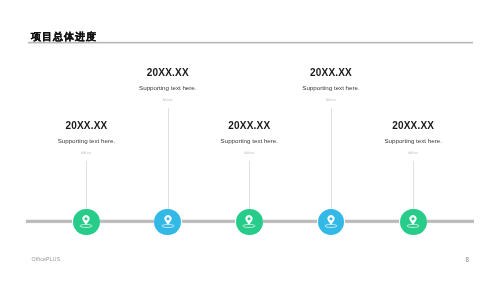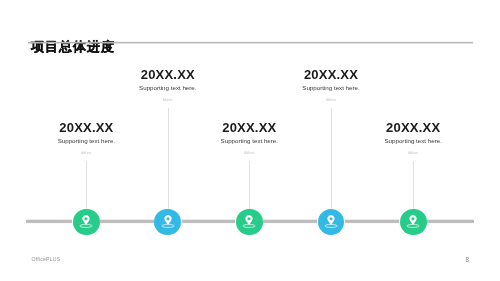--- a/index.html
+++ b/index.html
@@ -1,26 +1,26 @@
 <!DOCTYPE html>
 <html><head>
 <meta charset="utf-8">
 <style>
   html,body{margin:0;padding:0;}
   body{width:500px;height:281px;background:#ffffff;overflow:hidden;
        font-family:"Liberation Sans",sans-serif;}
   .slide{will-change:opacity;position:relative;width:500px;height:281px;}
-  .title{position:absolute;left:31px;top:40px;font-size:13px;line-height:14.2px;font-weight:bold;color:#111;letter-spacing:1.0px;-webkit-text-stroke:0.32px #111;-webkit-font-smoothing:antialiased;}
+  .title{position:absolute;left:31px;top:30px;font-size:10px;line-height:14.2px;font-weight:bold;color:#111;letter-spacing:1.0px;-webkit-text-stroke:0.32px #111;-webkit-font-smoothing:antialiased;}
   .title-rule{position:absolute;left:28px;top:41px;width:445px;height:3px;background:linear-gradient(180deg,rgba(198,198,198,0) 0%,rgba(198,198,198,0.25) 20%,rgba(180,180,180,1) 45%,rgba(190,190,190,0.85) 72%,rgba(198,198,198,0) 100%);}
   .track{position:absolute;left:26px;top:219px;width:448px;height:5px;background:linear-gradient(180deg,rgba(188,188,188,0) 0%,rgba(188,188,188,0.22) 9%,rgba(188,188,188,0.96) 21%,rgba(186,186,186,1) 38%,rgba(186,186,186,1) 62%,rgba(188,188,188,0.82) 76%,rgba(188,188,188,0.10) 90%,rgba(188,188,188,0) 100%);}
   .node{position:absolute;}
   .circle{position:absolute;width:26.8px;height:26.8px;border-radius:50%;}
   .halo{position:absolute;width:28.2px;height:28.2px;border-radius:50%;background:#ffffff;}
   .connector{position:absolute;width:1px;background:#e0e0e0;}
-  .date{position:absolute;font-size:13px;font-weight:bold;color:#1a1a1a;white-space:nowrap;transform:translateX(-50%);letter-spacing:0.2px;}
+  .date{position:absolute;font-size:10px;font-weight:bold;color:#1a1a1a;white-space:nowrap;transform:translateX(-50%);letter-spacing:0.2px;}
   .support{position:absolute;font-size:6.2px;color:#383838;white-space:nowrap;transform:translateX(-50%);}
   .micro{position:absolute;font-size:2.9px;color:#c7c7c7;letter-spacing:-0.15px;white-space:nowrap;transform:translateX(-50%);}
   .footer-left{position:absolute;left:31.4px;top:256.3px;font-size:5.2px;color:#969696;letter-spacing:0.2px;}
   .footer-right{position:absolute;left:465.6px;top:256px;font-size:6.3px;color:#888888;}
 </style>
 </head>
 <body>
 
 <div class="slide">
   <div class="title">项目总体进度</div>

